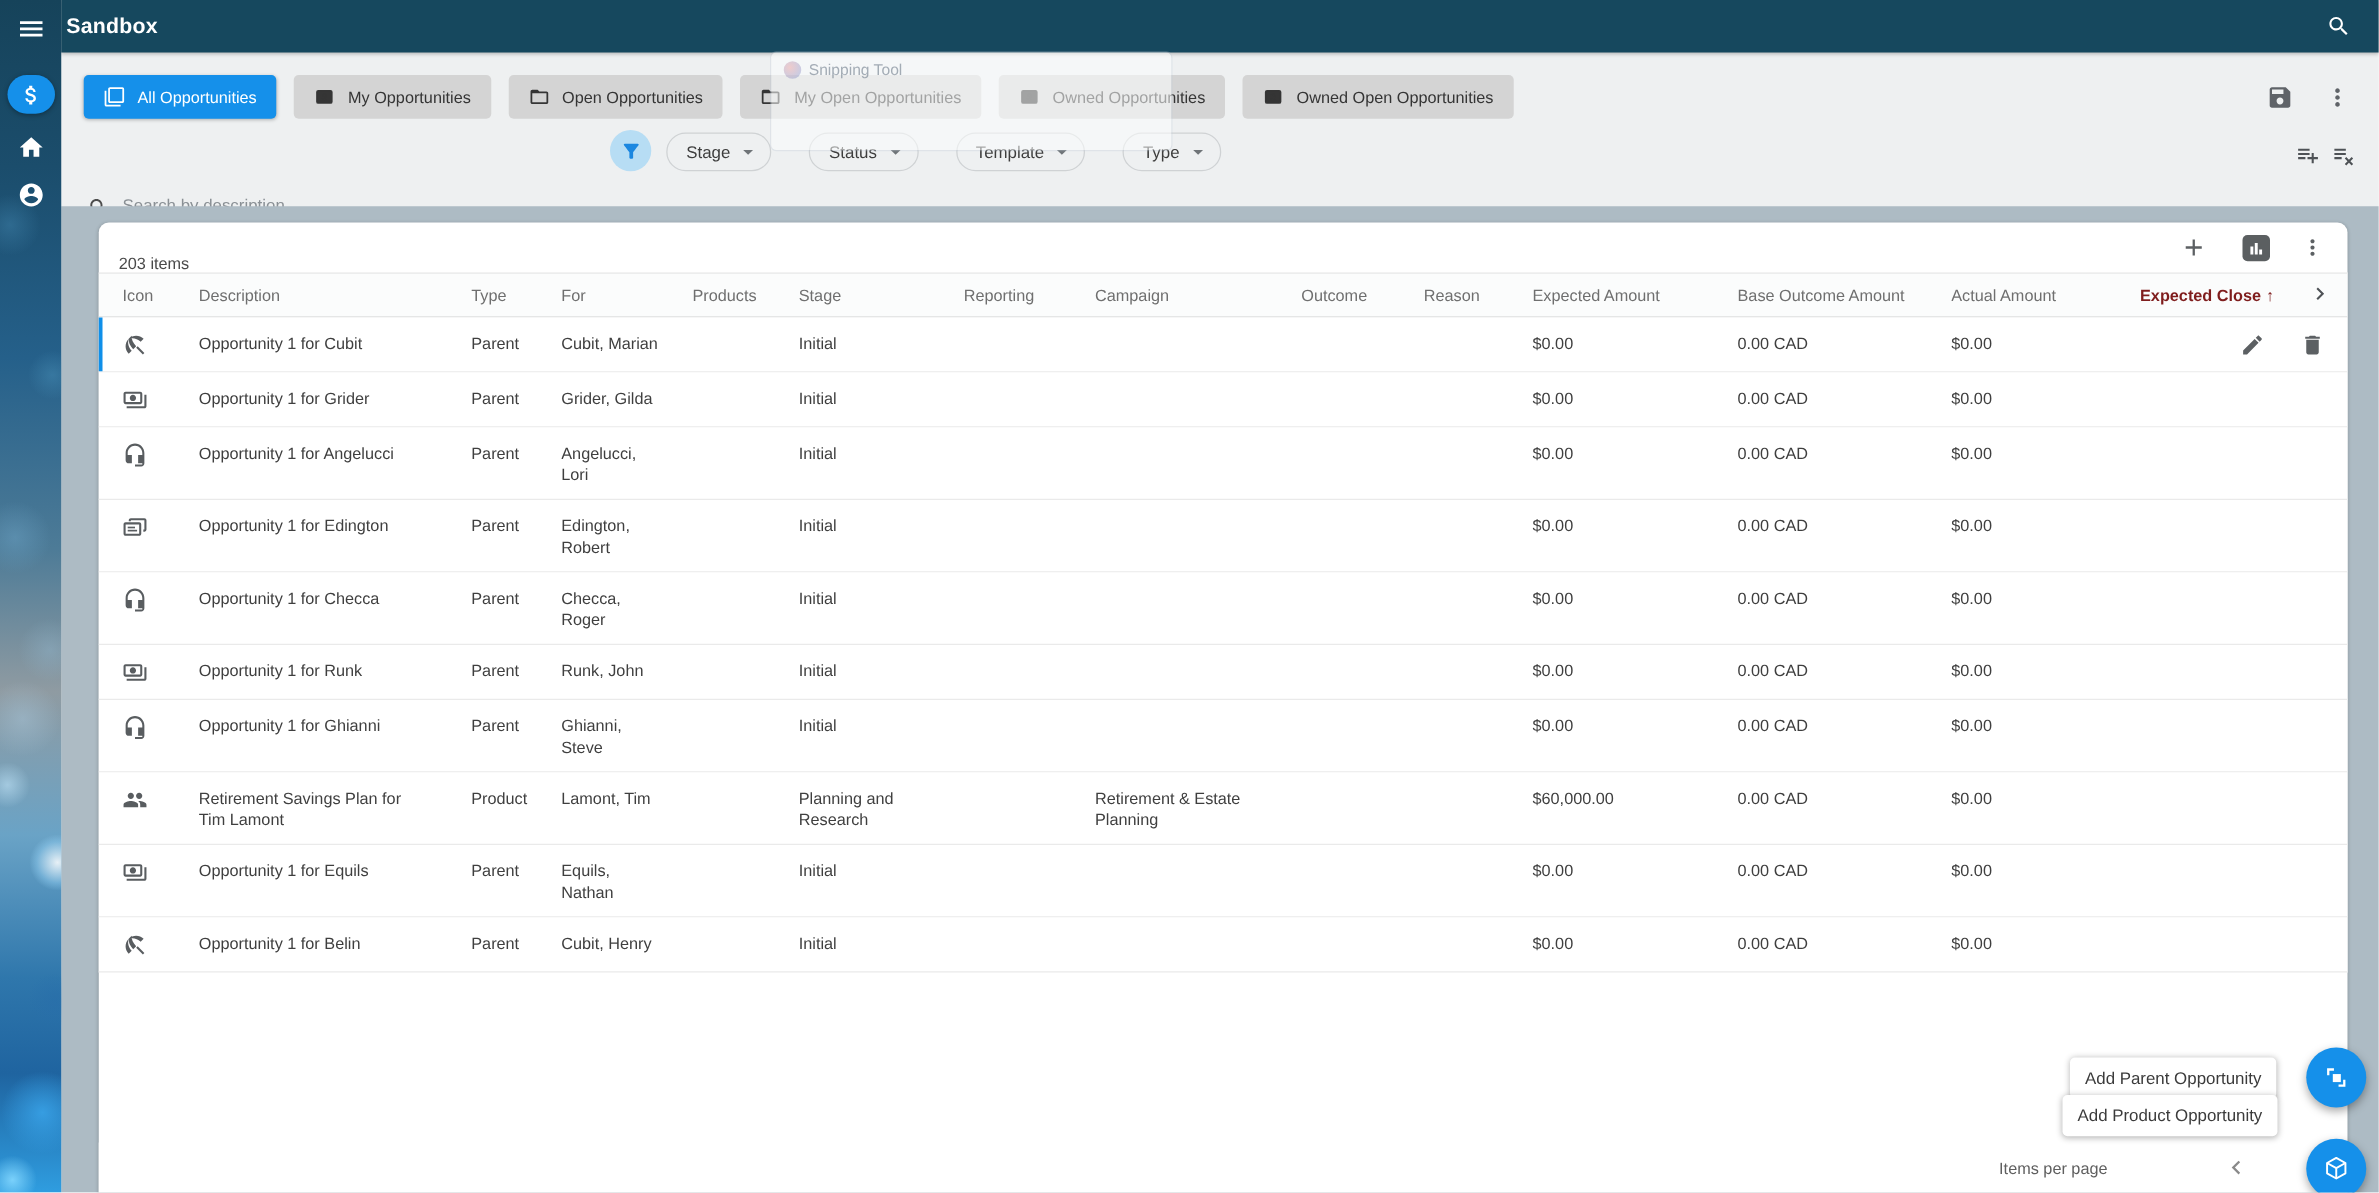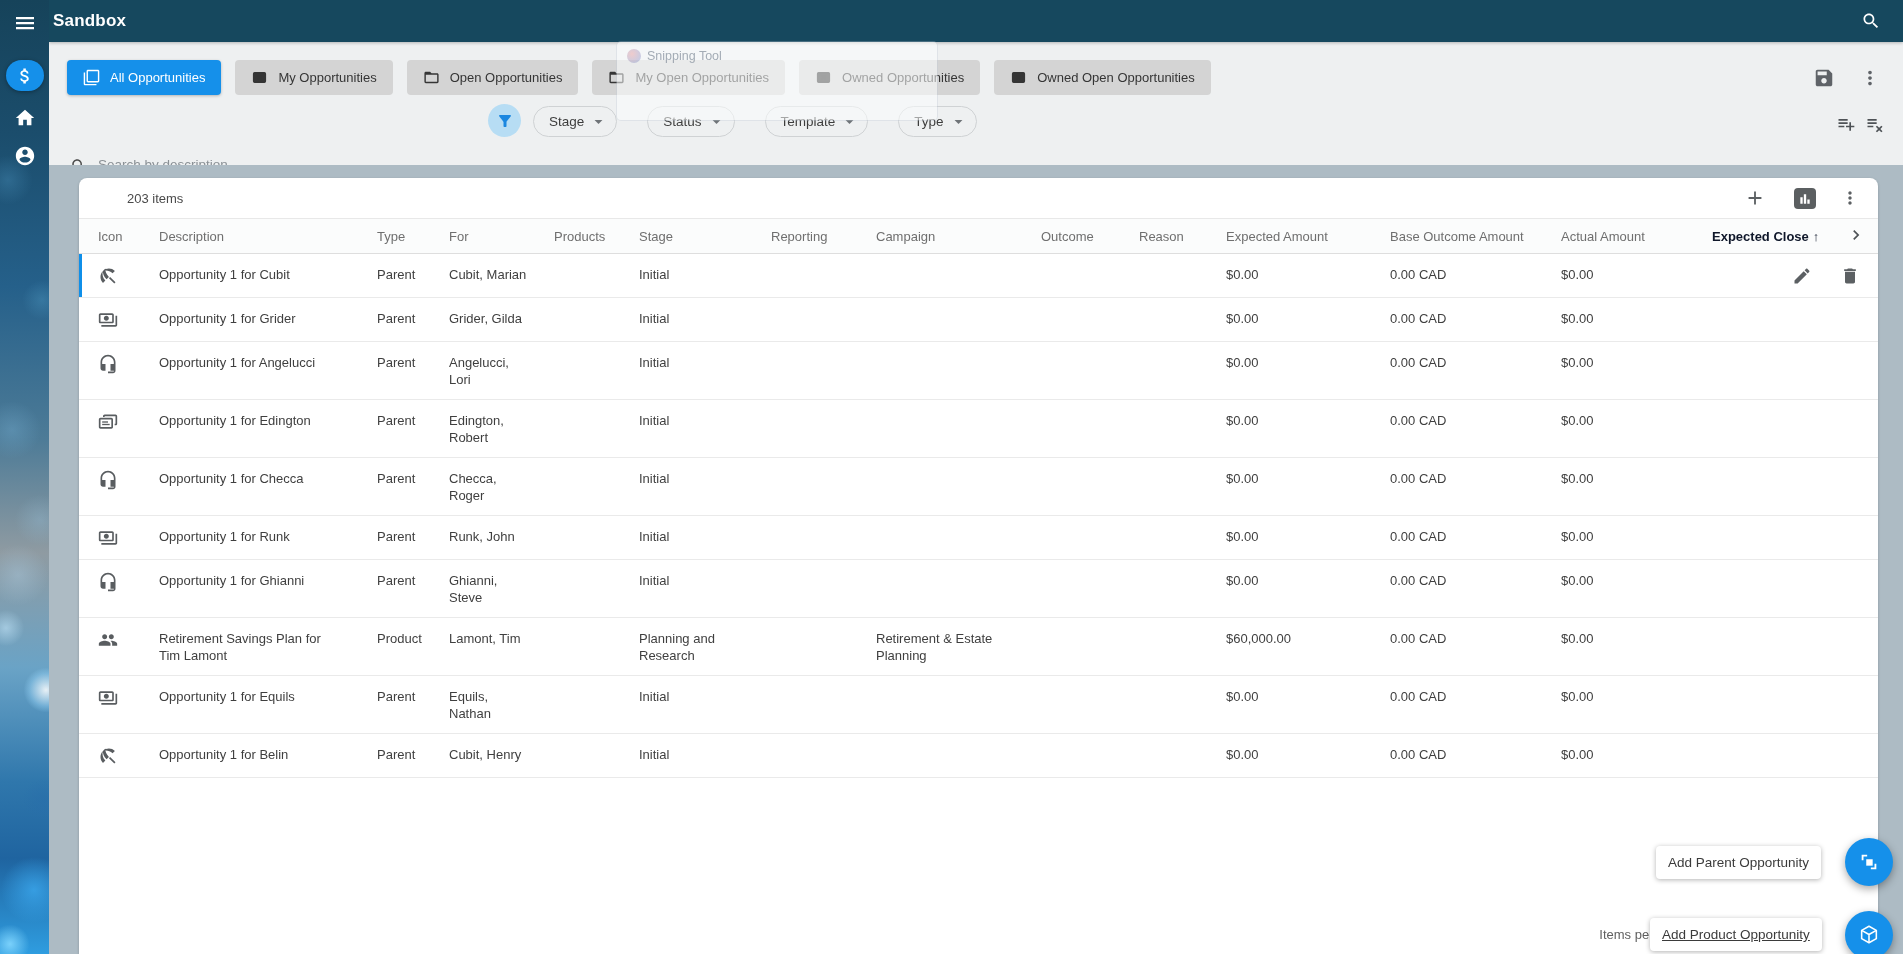--- a/index.html
+++ b/index.html
@@ -58,36 +58,36 @@
         background:transparent;font-size:13.5px;color:#3d3d3d;font-family:inherit;cursor:pointer;}
   .chip .caret{width:19px;height:19px;color:#6f7478;margin-left:5px;}
   .chip .caret svg{width:19px;height:19px;fill:currentColor;}
   .pl-ic{position:absolute;top:72px;width:20px;height:20px;color:#4e5256;cursor:pointer;}
   .pl-ic svg{width:20px;height:20px;fill:currentColor;}
   .pl-add{right:47px;} .pl-rem{right:18px;}
   
   .band{position:absolute;left:49px;top:165px;right:0;bottom:0;background:#adbbc4;z-index:3;}
   .card{position:absolute;left:30px;top:13px;right:25px;bottom:0;background:#fff;border-radius:8px 8px 0 0;
         box-shadow:0 1px 3px rgba(0,0,0,.2);}
-  .cardhead{height:40px;display:flex;align-items:center;position:relative;padding-left:32px;}
+  .cardhead{height:40px;display:flex;align-items:flex-end;position:relative;}
   .items-count{font-size:13px;color:#4a4a4a;margin-left:16px;}
   .ch-ic{position:absolute;top:10px;width:20px;height:20px;color:#5c6063;cursor:pointer;}
   .ch-ic svg{width:20px;height:20px;fill:currentColor;}
   .ch-plus{right:112px;top:9px;width:22px;height:22px;}
   .ch-plus svg{width:22px;height:22px;}
   .ch-chart{right:62px;width:22px;height:21px;background:#5b5f61;border-radius:4px;color:#fff;
             display:flex;align-items:center;justify-content:center;}
   .ch-chart svg{width:14px;height:14px;fill:#fff;}
   .ch-dots{right:20px;width:18px;}
   .grid14{display:grid;padding-left:19px;
       grid-template-columns:61px 218px 72px 105px 85px 132px 105px 165px 98px 87px 164px 171px 151px 1fr;}
   .thead{height:34px;align-items:center;border-top:1px solid #e8e8e8;border-bottom:1px solid #dedede;
          background:#fbfcfc;position:relative;}
   .hcell{font-size:13px;color:#6f6f6f;cursor:pointer;white-space:nowrap;overflow:hidden;}
-  .hcell.sorted{color:#0f172a;font-weight:700;}
+  .hcell.sorted{color:#7f1d1d;font-weight:700;}
   .hcell .up{font-size:13px;margin-left:4px;}
   .th-chev{position:absolute;right:12px;top:6px;width:20px;height:20px;color:#4e5256;cursor:pointer;}
   .th-chev svg{width:20px;height:20px;fill:currentColor;}
   .trow{position:relative;border-bottom:1px solid #eaeaea;padding-top:12px;padding-bottom:11px;cursor:pointer;background:#fff;}
   .trow.selected::before{content:"";position:absolute;left:0;top:0;bottom:0;width:3px;background:#0f8fe9;}
   .cell{font-size:13px;color:#3f3f3f;line-height:17px;white-space:pre-line;padding-right:10px;overflow:hidden;}
   .icon-cell{padding-top:0;color:#595d60;}
   .icon-cell svg{width:20px;height:20px;fill:currentColor;}
   .row-actions{position:absolute;right:0;top:0;bottom:0;display:flex;align-items:center;gap:28px;padding-right:18px;}
   .ract{width:20px;height:20px;color:#5c6063;cursor:pointer;background:none;border:none;padding:0;}
@@ -103,21 +103,21 @@
   .ghost .gicon{position:absolute;left:10px;top:7px;width:14px;height:14px;border-radius:50%;opacity:.3;
         background:radial-gradient(circle at 35% 35%, #e06666, #3366cc);}
   
   .fab{position:absolute;width:48px;height:48px;border-radius:50%;background:#1590ea;z-index:60;border:none;
        display:flex;align-items:center;justify-content:center;color:#fff;cursor:pointer;
        box-shadow:0 3px 8px rgba(0,0,0,.35);}
   .fab svg{width:22px;height:22px;}
   .fab1{left:1845px;top:838px;} .fab2{left:1845px;top:911px;}
   .tooltip{position:absolute;z-index:59;background:#fff;border-radius:4px;box-shadow:0 1px 5px rgba(0,0,0,.3);
            font-size:13.5px;color:#3b3b3b;display:flex;align-items:center;padding:0 12px;height:33px;white-space:nowrap;}
-  .tt1{left:1656px;top:846px;} .tt2{left:1650px;top:918px;text-decoration:underline;}
+  .tt1{left:1656px;top:846px;} .tt2{left:1650px;top:876px;}
 </style>
 </head>
 <body>
 
 <aside class="sidebar">
   <div class="side-nav">
       <span class="hamburger"><span><svg viewBox="0 0 24 24" fill="currentColor">
             <path d="M3 6h18v2.2H3zM3 11h18v2.2H3zM3 16h18v2.2H3z"></path>
           </svg></span></span>
       <span class="side-fab">

